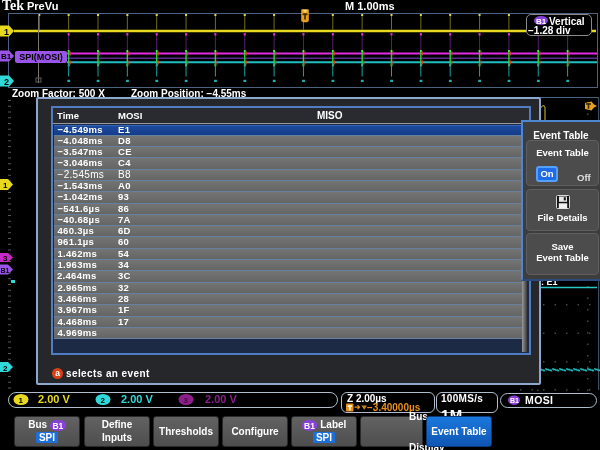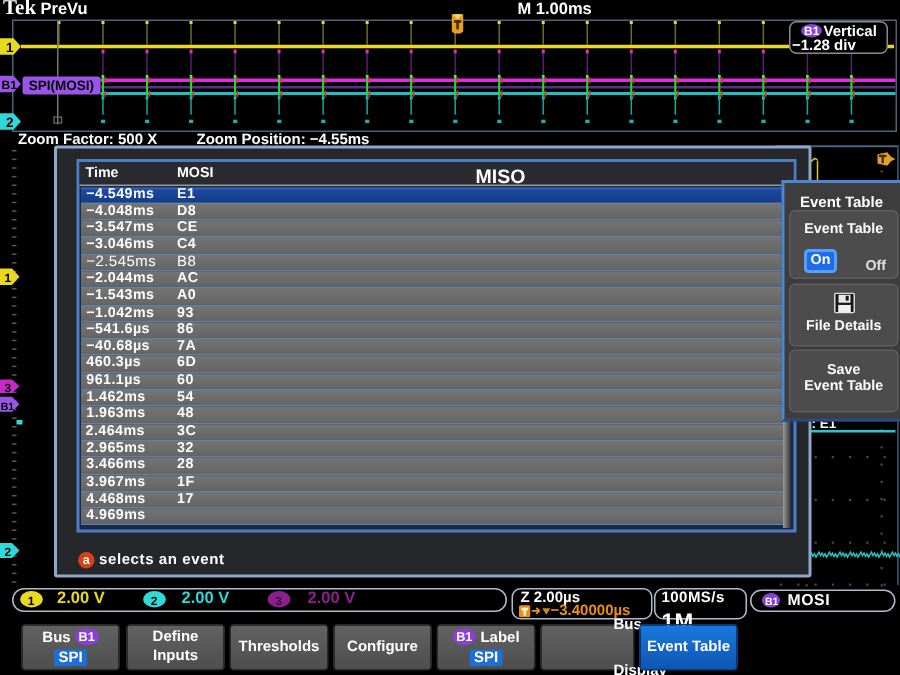--- a/index.html
+++ b/index.html
@@ -415,21 +415,21 @@
   </svg>
 
   <div class="abs" style="left:12px;top:97px;width:501px;height:284px;background:#26272b;
        border:2px solid #8ca8cc;border-radius:2px;margin-left:24px;">
 
     <div class="abs" style="left:13px;top:7px;width:476px;height:245px;background:#1d2a46;border:2px solid #4f7cc2;">
 
       <div class="abs" style="left:0;top:0;width:476px;height:16px;background:#2a2b31;"></div>
       <div class="abs wt" style="left:4px;top:2px;font-size:9.5px;">Time</div>
       <div class="abs wt" style="left:65px;top:2px;font-size:9.5px;">MOSI</div>
-      <div class="abs wt" style="left:264px;top:2px;font-size:13px;">MISO</div>
+      <div class="abs wt" style="left:264px;top:2px;font-size:10px;">MISO</div>
       <div class="abs" style="left:0px;top:15px;width:476px;height:1px;background:#9a9a9a;"></div>
 
       <div class="abs" style="left:1px;top:16.5px;width:469px;">
           <div style="position:relative;height:10.3px;background:linear-gradient(180deg,#3f74c8 0%,#1d4a9e 15%,#143c88 100%);border-bottom:1px solid #66819f;color:#fff;font-weight:bold;font-size:9.5px;letter-spacing:0.3px;line-height:10.6px;">
             <span style="position:absolute;left:3.5px;">−4.549ms</span>
             <span style="position:absolute;left:64px;">E1</span>
           </div>
           <div style="position:relative;height:10.3px;background:linear-gradient(180deg,#747474,#656565);border-bottom:1px solid #66819f;color:#fff;font-weight:bold;font-size:9.5px;letter-spacing:0.3px;line-height:10.6px;">
             <span style="position:absolute;left:3.5px;">−4.048ms</span>
             <span style="position:absolute;left:64px;">D8</span>
@@ -440,24 +440,20 @@
           </div>
           <div style="position:relative;height:10.3px;background:linear-gradient(180deg,#747474,#656565);border-bottom:1px solid #66819f;color:#fff;font-weight:bold;font-size:9.5px;letter-spacing:0.3px;line-height:10.6px;">
             <span style="position:absolute;left:3.5px;">−3.046ms</span>
             <span style="position:absolute;left:64px;">C4</span>
           </div>
           <div style="position:relative;height:10.3px;background:linear-gradient(180deg,#747474,#656565);border-bottom:1px solid #66819f;color:#fff;font-weight:normal;font-size:10px;letter-spacing:0.3px;line-height:10.6px;">
             <span style="position:absolute;left:3.5px;">−2.545ms</span>
             <span style="position:absolute;left:64px;">B8</span>
           </div>
           <div style="position:relative;height:10.3px;background:linear-gradient(180deg,#747474,#656565);border-bottom:1px solid #66819f;color:#fff;font-weight:bold;font-size:9.5px;letter-spacing:0.3px;line-height:10.6px;">
-            <span style="position:absolute;left:3.5px;">−2.044ms</span>
-            <span style="position:absolute;left:64px;">AC</span>
-          </div>
-          <div style="position:relative;height:10.3px;background:linear-gradient(180deg,#747474,#656565);border-bottom:1px solid #66819f;color:#fff;font-weight:bold;font-size:9.5px;letter-spacing:0.3px;line-height:10.6px;">
             <span style="position:absolute;left:3.5px;">−1.543ms</span>
             <span style="position:absolute;left:64px;">A0</span>
           </div>
           <div style="position:relative;height:10.3px;background:linear-gradient(180deg,#747474,#656565);border-bottom:1px solid #66819f;color:#fff;font-weight:bold;font-size:9.5px;letter-spacing:0.3px;line-height:10.6px;">
             <span style="position:absolute;left:3.5px;">−1.042ms</span>
             <span style="position:absolute;left:64px;">93</span>
           </div>
           <div style="position:relative;height:10.3px;background:linear-gradient(180deg,#747474,#656565);border-bottom:1px solid #66819f;color:#fff;font-weight:bold;font-size:9.5px;letter-spacing:0.3px;line-height:10.6px;">
             <span style="position:absolute;left:3.5px;">−541.6µs</span>
             <span style="position:absolute;left:64px;">86</span>
@@ -473,21 +469,21 @@
           <div style="position:relative;height:10.3px;background:linear-gradient(180deg,#747474,#656565);border-bottom:1px solid #66819f;color:#fff;font-weight:bold;font-size:9.5px;letter-spacing:0.3px;line-height:10.6px;">
             <span style="position:absolute;left:3.5px;">961.1µs</span>
             <span style="position:absolute;left:64px;">60</span>
           </div>
           <div style="position:relative;height:10.3px;background:linear-gradient(180deg,#747474,#656565);border-bottom:1px solid #66819f;color:#fff;font-weight:bold;font-size:9.5px;letter-spacing:0.3px;line-height:10.6px;">
             <span style="position:absolute;left:3.5px;">1.462ms</span>
             <span style="position:absolute;left:64px;">54</span>
           </div>
           <div style="position:relative;height:10.3px;background:linear-gradient(180deg,#747474,#656565);border-bottom:1px solid #66819f;color:#fff;font-weight:bold;font-size:9.5px;letter-spacing:0.3px;line-height:10.6px;">
             <span style="position:absolute;left:3.5px;">1.963ms</span>
-            <span style="position:absolute;left:64px;">48</span>
+            <span style="position:absolute;left:64px;">34</span>
           </div>
           <div style="position:relative;height:10.3px;background:linear-gradient(180deg,#747474,#656565);border-bottom:1px solid #66819f;color:#fff;font-weight:bold;font-size:9.5px;letter-spacing:0.3px;line-height:10.6px;">
             <span style="position:absolute;left:3px;text-align:right;">2.464ms</span>
             <span style="position:absolute;left:64px;">3C</span>
           </div>
           <div style="position:relative;height:10.3px;background:linear-gradient(180deg,#747474,#656565);border-bottom:1px solid #66819f;color:#fff;font-weight:bold;font-size:9.5px;letter-spacing:0.3px;line-height:10.6px;">
             <span style="position:absolute;left:3.5px;">2.965ms</span>
             <span style="position:absolute;left:64px;">32</span>
           </div>
           <div style="position:relative;height:10.3px;background:linear-gradient(180deg,#747474,#656565);border-bottom:1px solid #66819f;color:#fff;font-weight:bold;font-size:9.5px;letter-spacing:0.3px;line-height:10.6px;">

